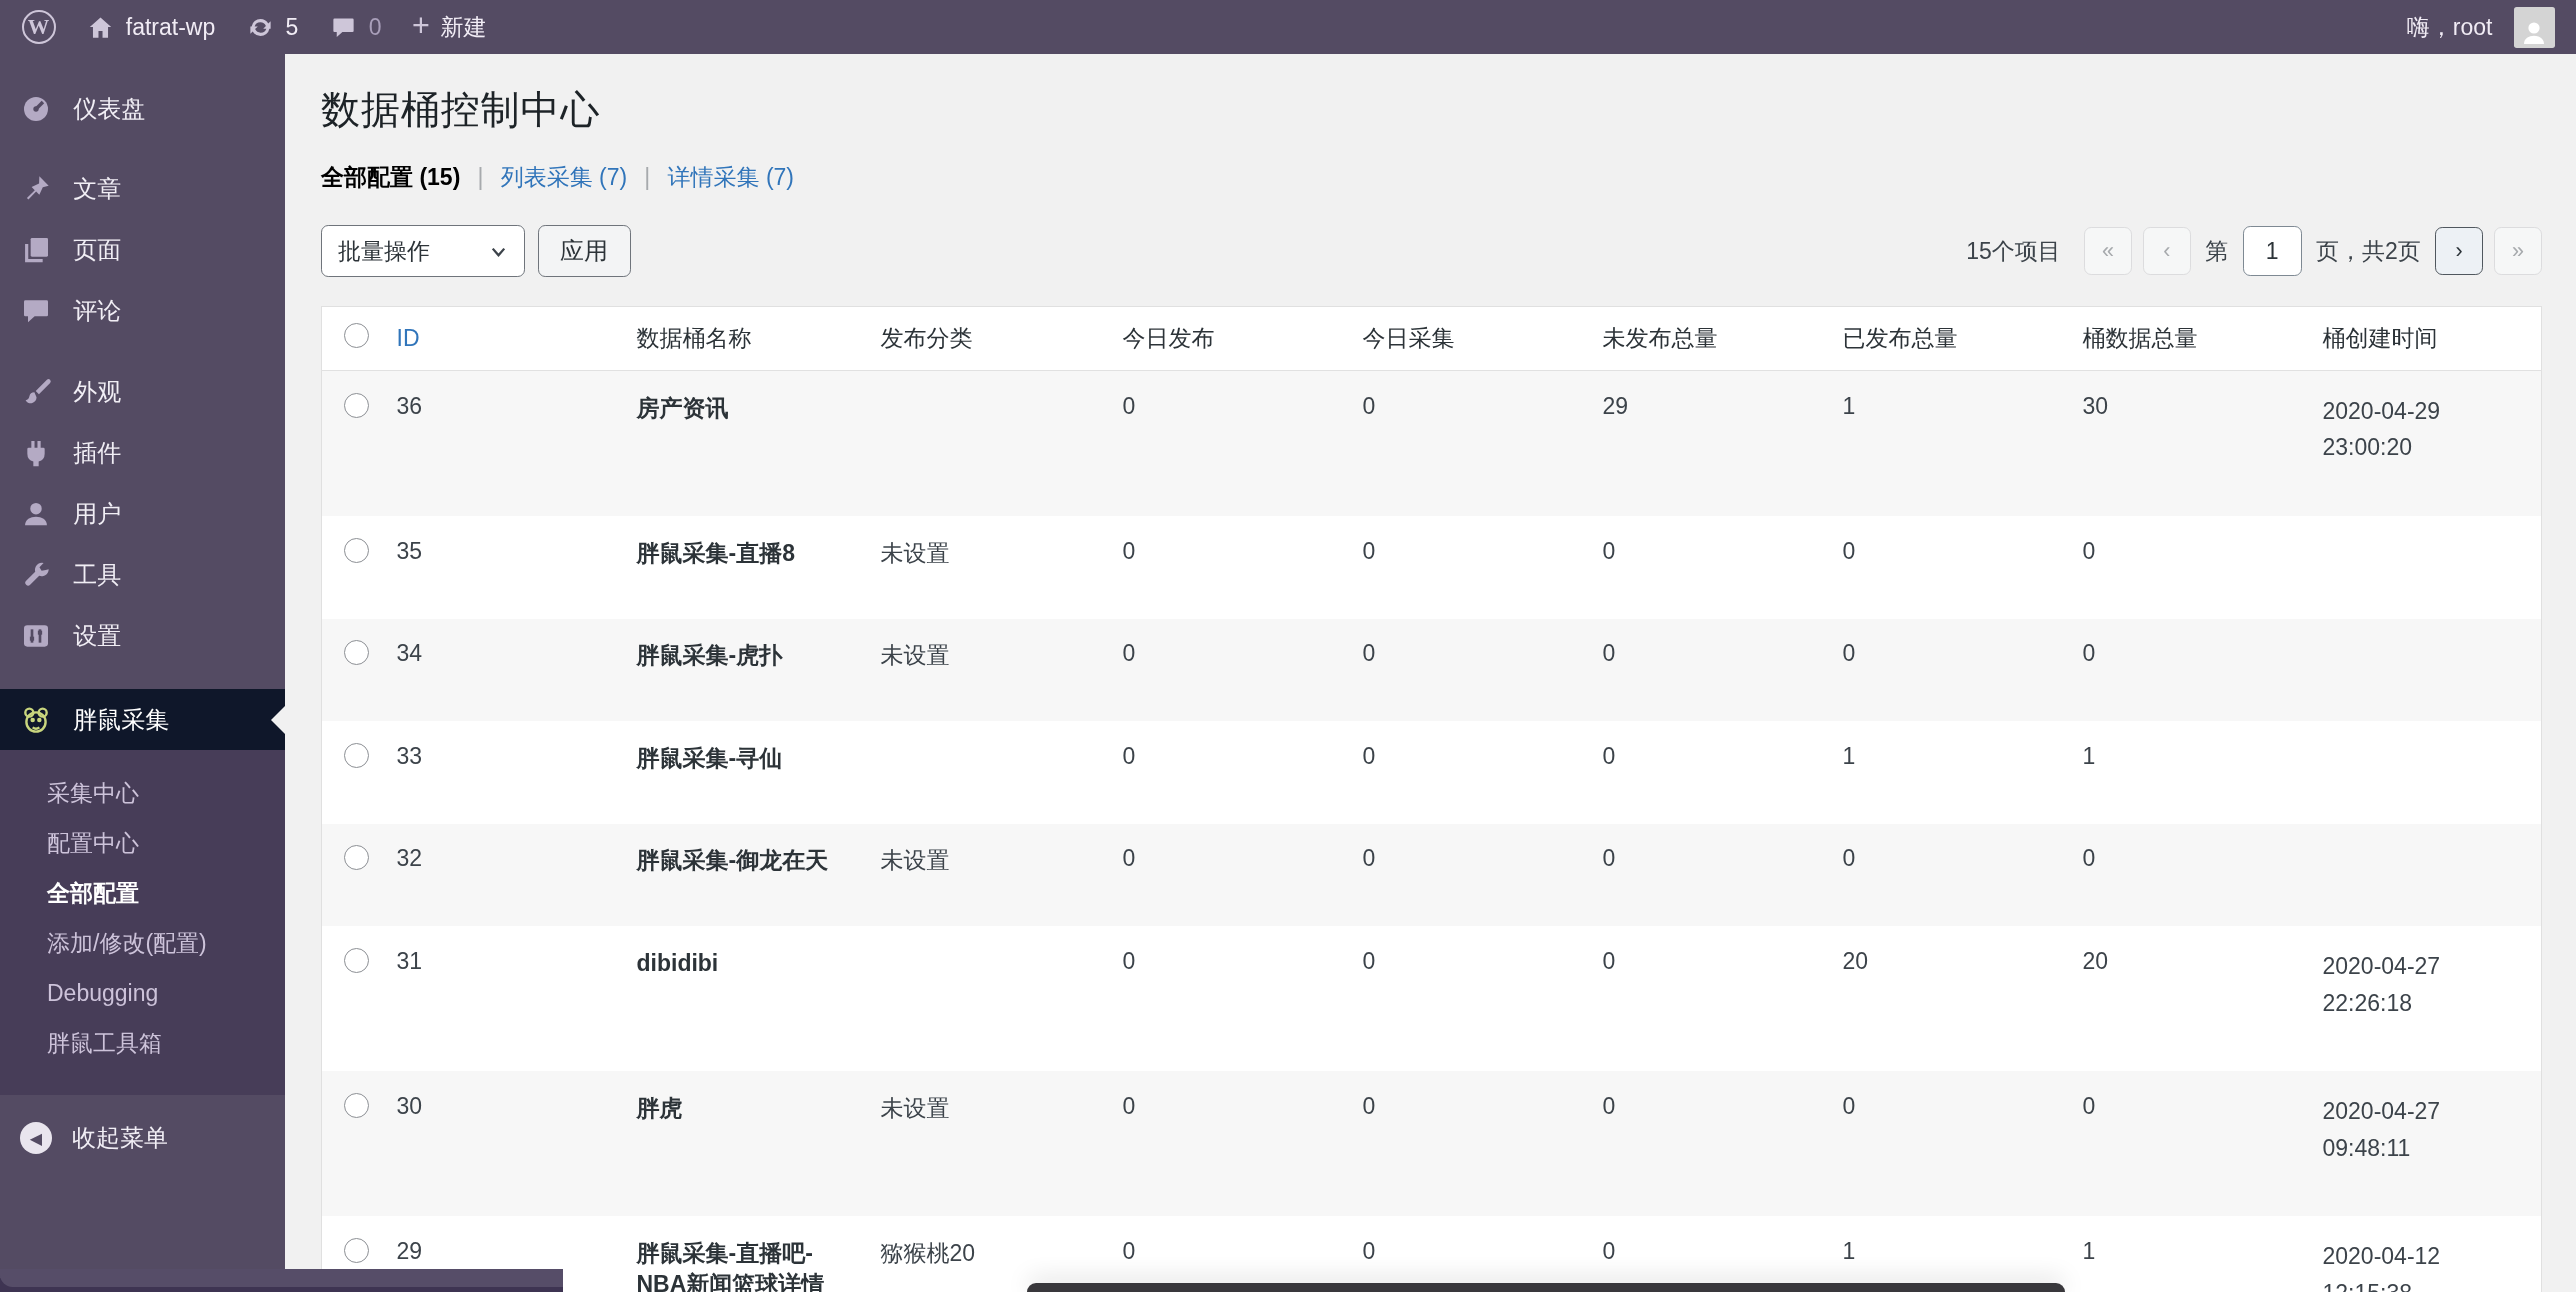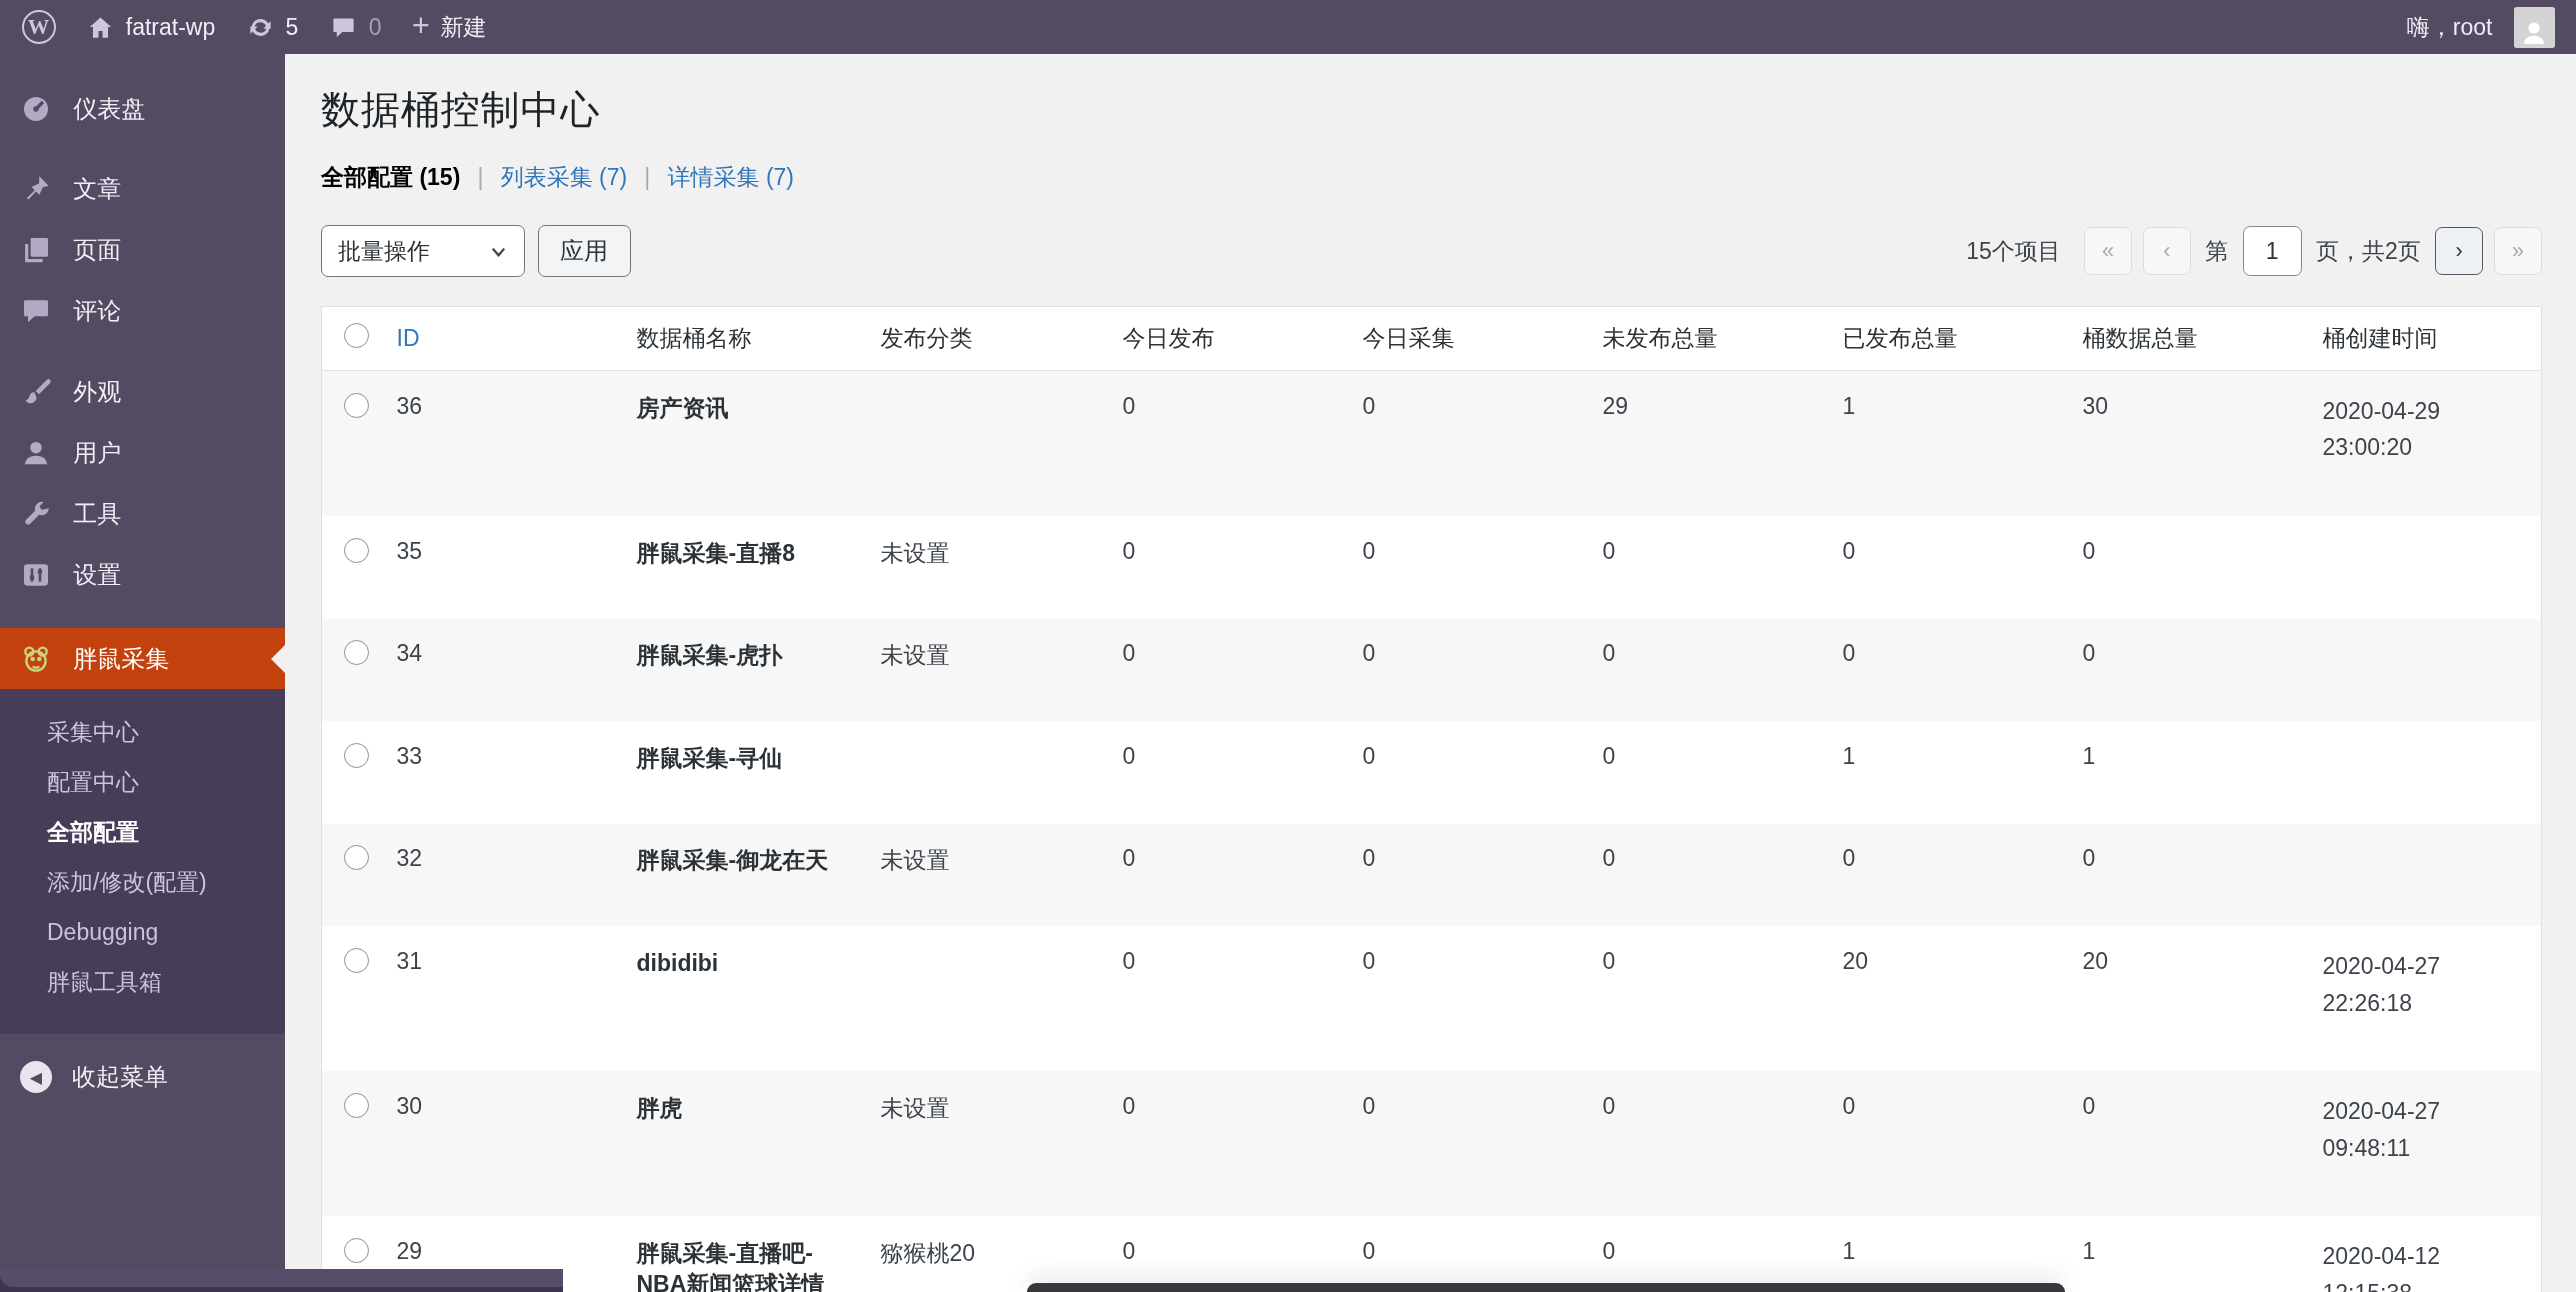--- a/index.html
+++ b/index.html
@@ -33,21 +33,21 @@
     position:absolute; top:54px; left:0; width:285px; bottom:0;
     background:#544b63; color:#f1eef5; z-index:10; padding-top:25px;
   }
   .menu-item { height:61px; display:flex; align-items:center; padding:0 16px 0 20px;
     cursor:pointer; font-size:24px; position:relative;}
   .menu-item.first { height:59px; }
   .menu-item .mi-icon { width:39px; height:36px; display:flex; align-items:center; margin-right:14.3px;}
   .menu-item .mi-icon svg { width:32px; height:32px; fill:#b4aac4; }
   .gap-after { margin-bottom:20px; }
   .menu-item.current {
-    background:#c2410c; color:#ffffff; height:61px; margin-top:23px;
+    background:#0f172a; color:#ffffff; height:61px; margin-top:23px;
   }
   .menu-item.current .mi-icon svg { fill:none; stroke:#c9d67e; }
   .menu-arrow { position:absolute; right:0; top:50%; transform:translateY(-50%);
     width:0; height:0; border-top:14.3px solid transparent; border-bottom:14.3px solid transparent;
     border-right:14.3px solid #f1f1f1; }
   .submenu { background:#473d58; padding:18px 0 27px 0; }
   .submenu-item { height:50px; line-height:50px; padding-left:47px; color:#cdc3da;
     font-size:23px; cursor:pointer; }
   .submenu-item.current { color:#ffffff; font-weight:bold; }
   .collapse-item { margin-top:12.5px; height:61px; display:flex; align-items:center;
@@ -187,20 +187,28 @@
         <span>评论</span>
       </div>
       <div class="menu-item">
         <span class="mi-icon">
           <svg viewBox="0 0 24 24">
             <path d="M20.2 2.8l-8.4 8.4 2.4 2.4 8.4-8.4a1.7 1.7 0 0 0-2.4-2.4z"></path>
             <path d="M10.8 12.2c-2.2 0-3.3 1.1-3.8 3.1-.4 1.6-1.1 2.3-2.8 2.8 1.3 2 3.3 2.8 5 2.2 2.1-.7 3.2-2.2 3.2-4.3z"></path>
           </svg>
         </span>
         <span>外观</span>
+      </div>
+      <div class="menu-item">
+        <span class="mi-icon">
+          <svg viewBox="0 0 24 24">
+            <path d="M8.5 3v5h-2a1 1 0 0 0-1 1v3.5a6 6 0 0 0 4.5 5.8V22h4v-3.7a6 6 0 0 0 4.5-5.8V9a1 1 0 0 0-1-1h-2V3h-2.4v5h-2.2V3z"></path>
+          </svg>
+        </span>
+        <span>插件</span>
       </div>
       <div class="menu-item">
         <span class="mi-icon">
           <svg viewBox="0 0 24 24">
             <circle cx="12" cy="8" r="4.3"></circle>
             <path d="M3.8 20.5c0-4.4 4-6.4 8.2-6.4s8.2 2 8.2 6.4z"></path>
           </svg>
         </span>
         <span>用户</span>
       </div>

